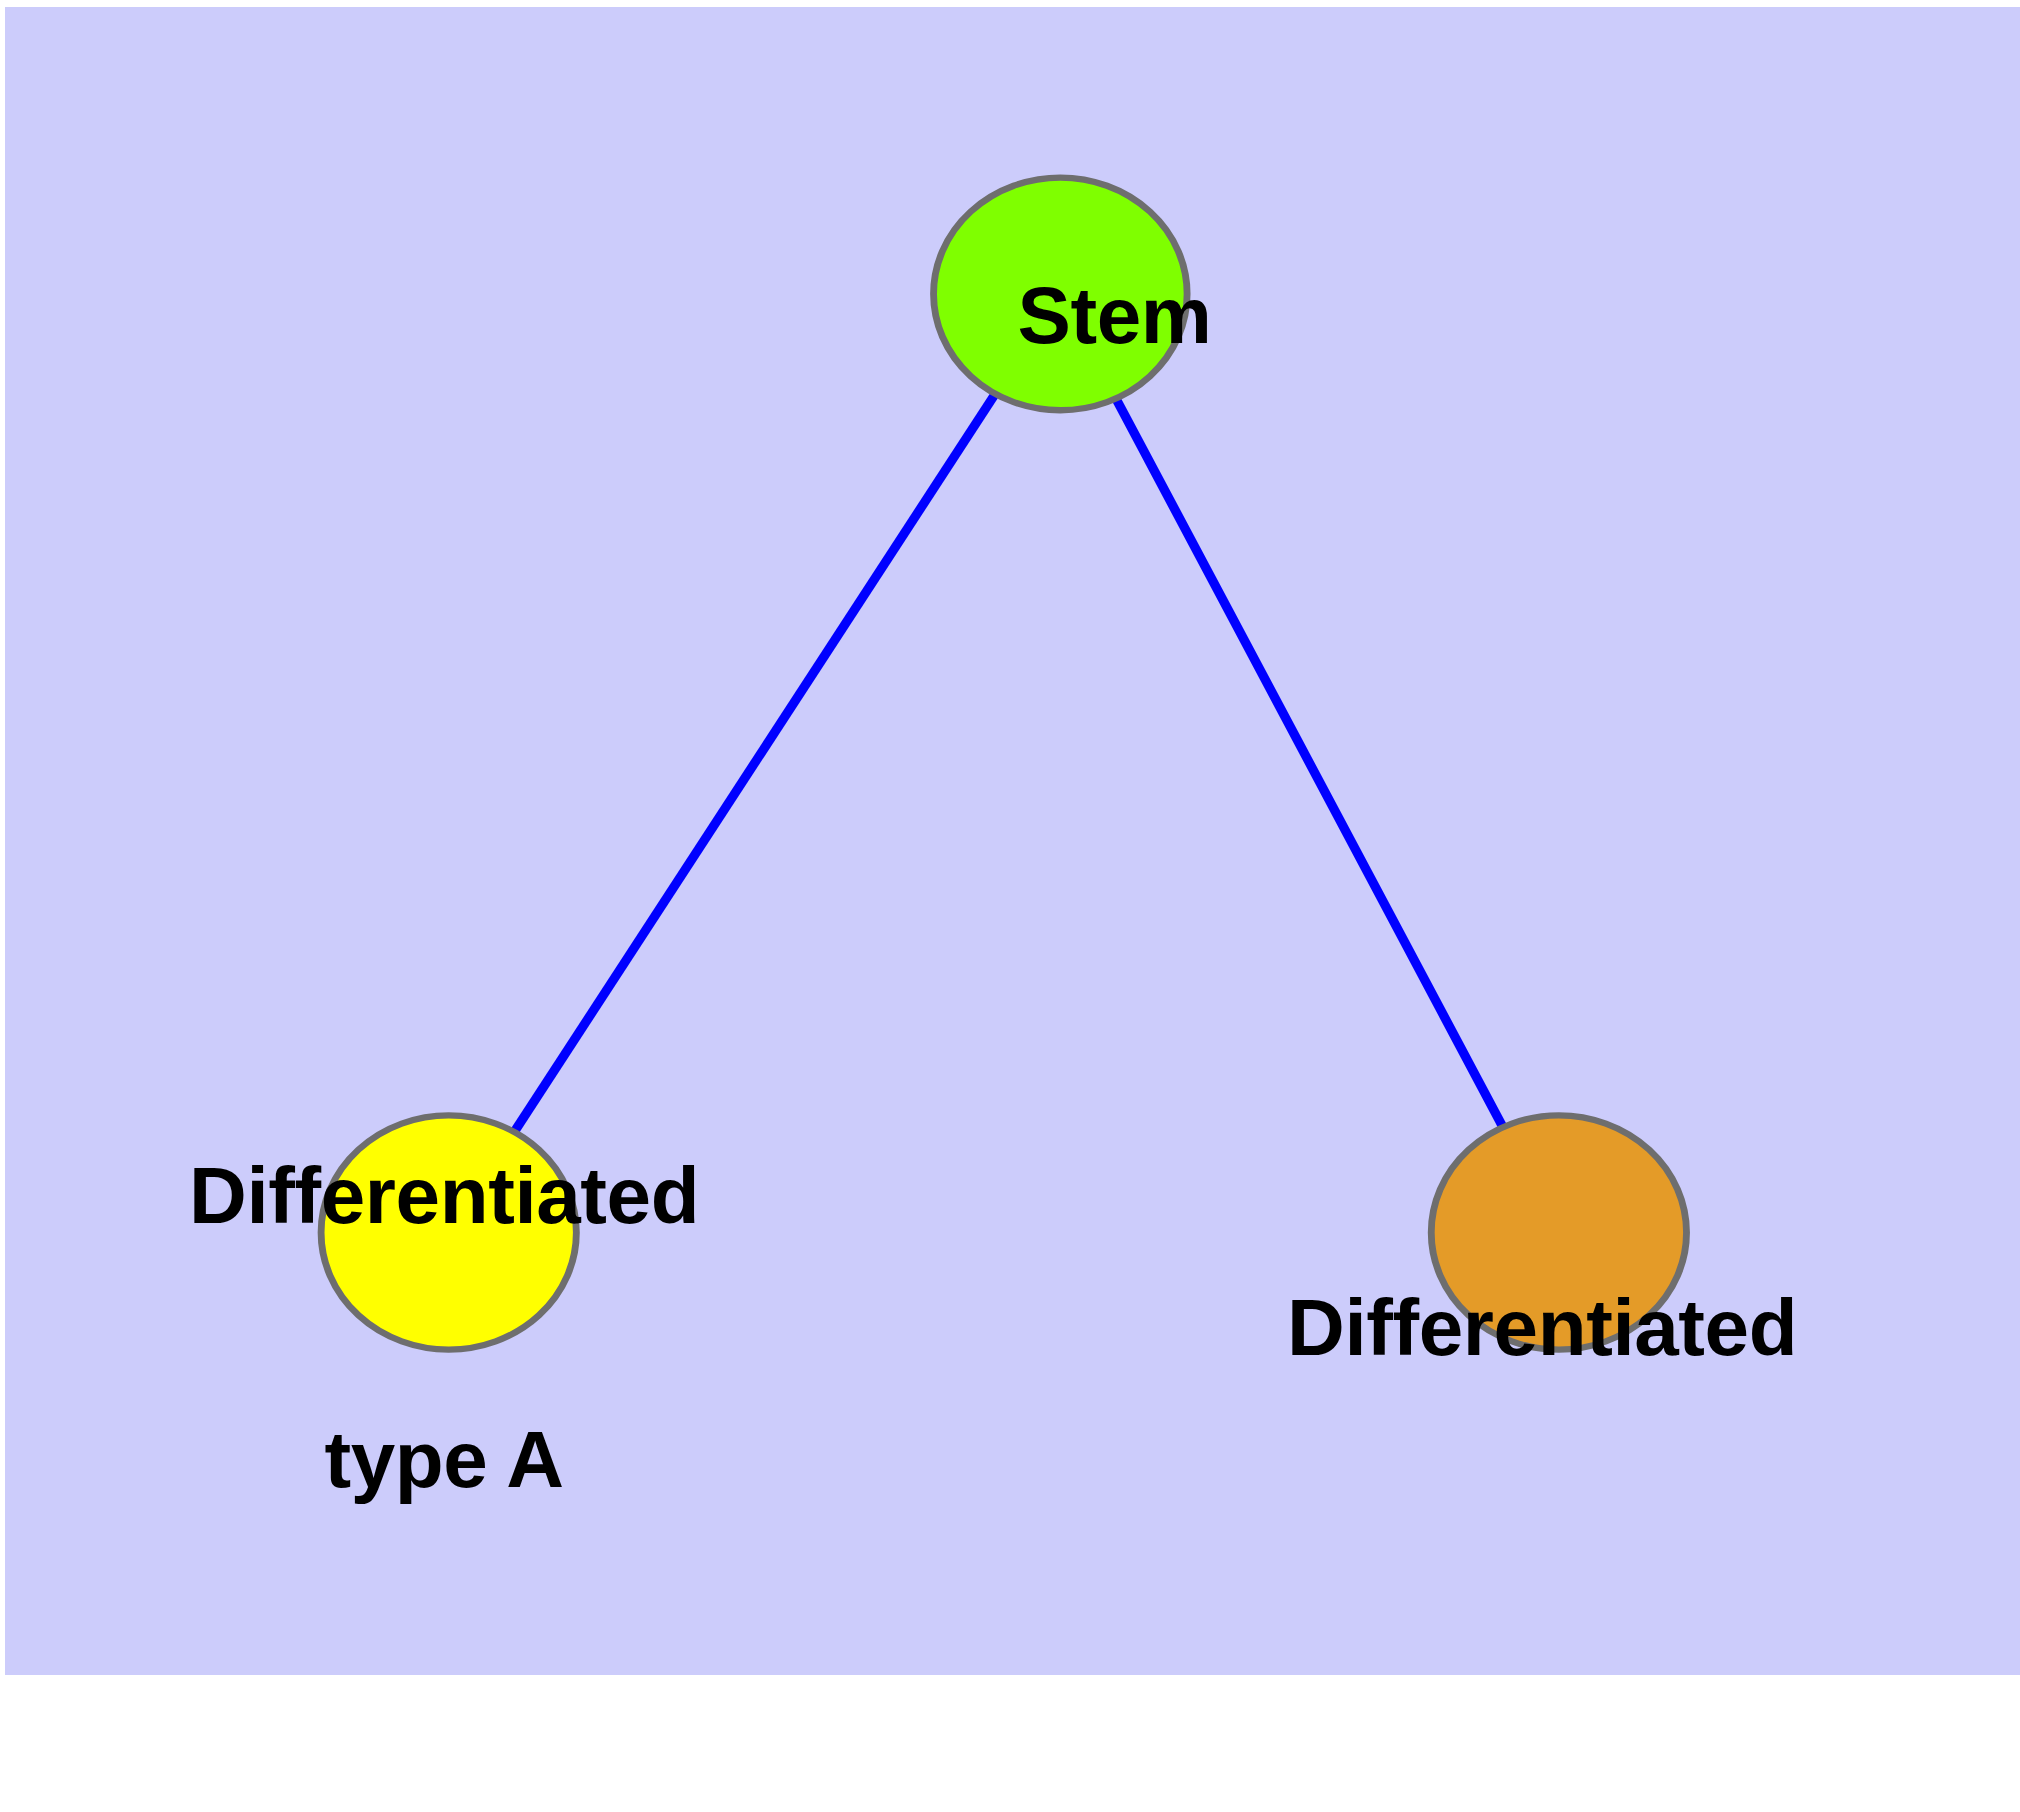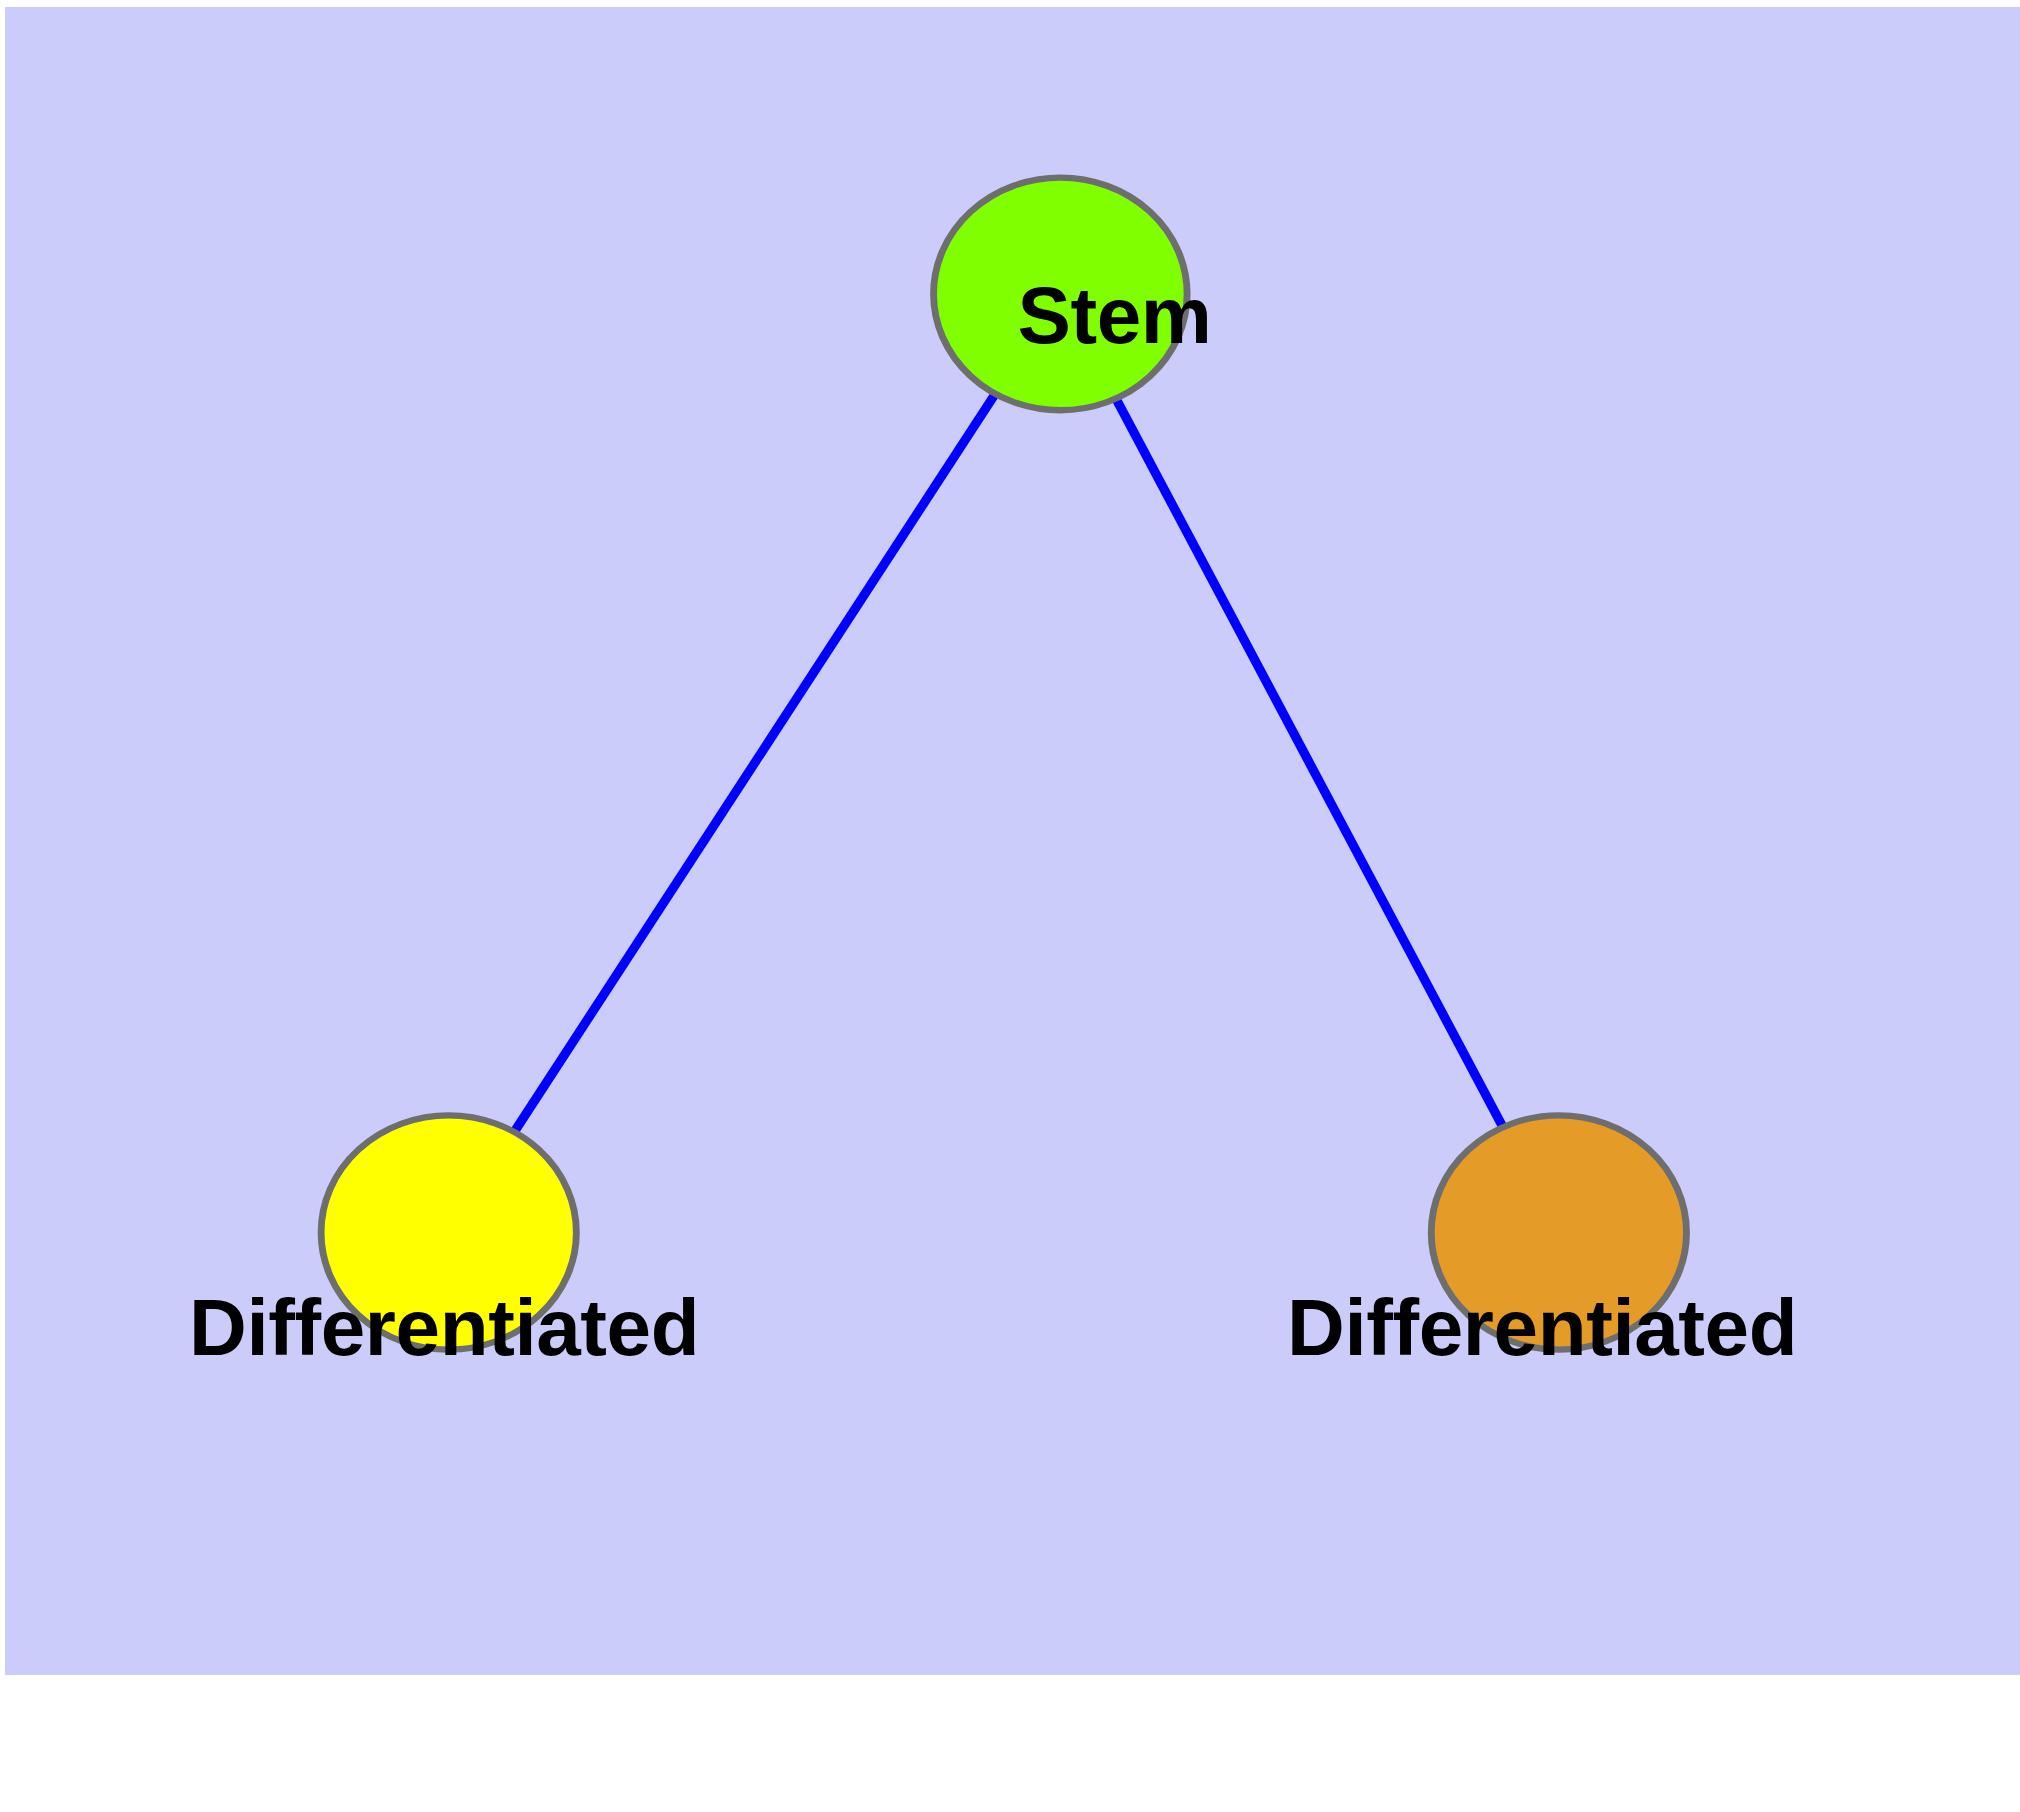--- a/index.html
+++ b/index.html
@@ -69,20 +69,21 @@
         <circle cx="1814" cy="1559" r="149" fill="#e49b28" stroke="#6e6e6e" stroke-width="8"></circle>
       </g>
     </svg>
 
     <div class="node-label" style="left: 1044px; top: 309px; color: rgb(0, 0, 0);">
       <span>Stem</span>
     </div>
 
     <div class="node-label" style="left: 439px; top: 1321px; color: rgb(0, 0, 0);">
       <div>Differentiated</div>
+      <div>type A</div>
     </div>
 
     <div class="node-label" style="left: 1537px; top: 1321px; color: rgb(0, 0, 0);">
       <div>Differentiated</div>
     </div>
 
   </div>
 </div>
 
 

